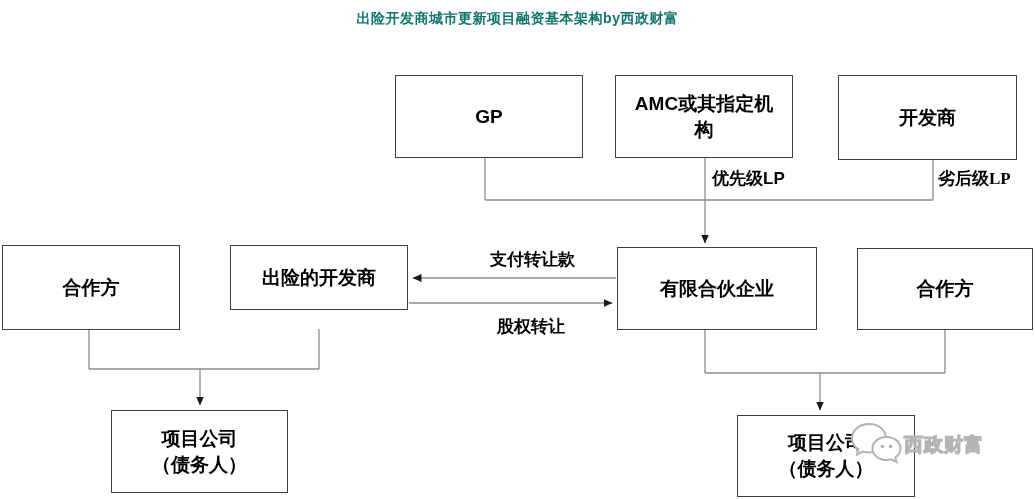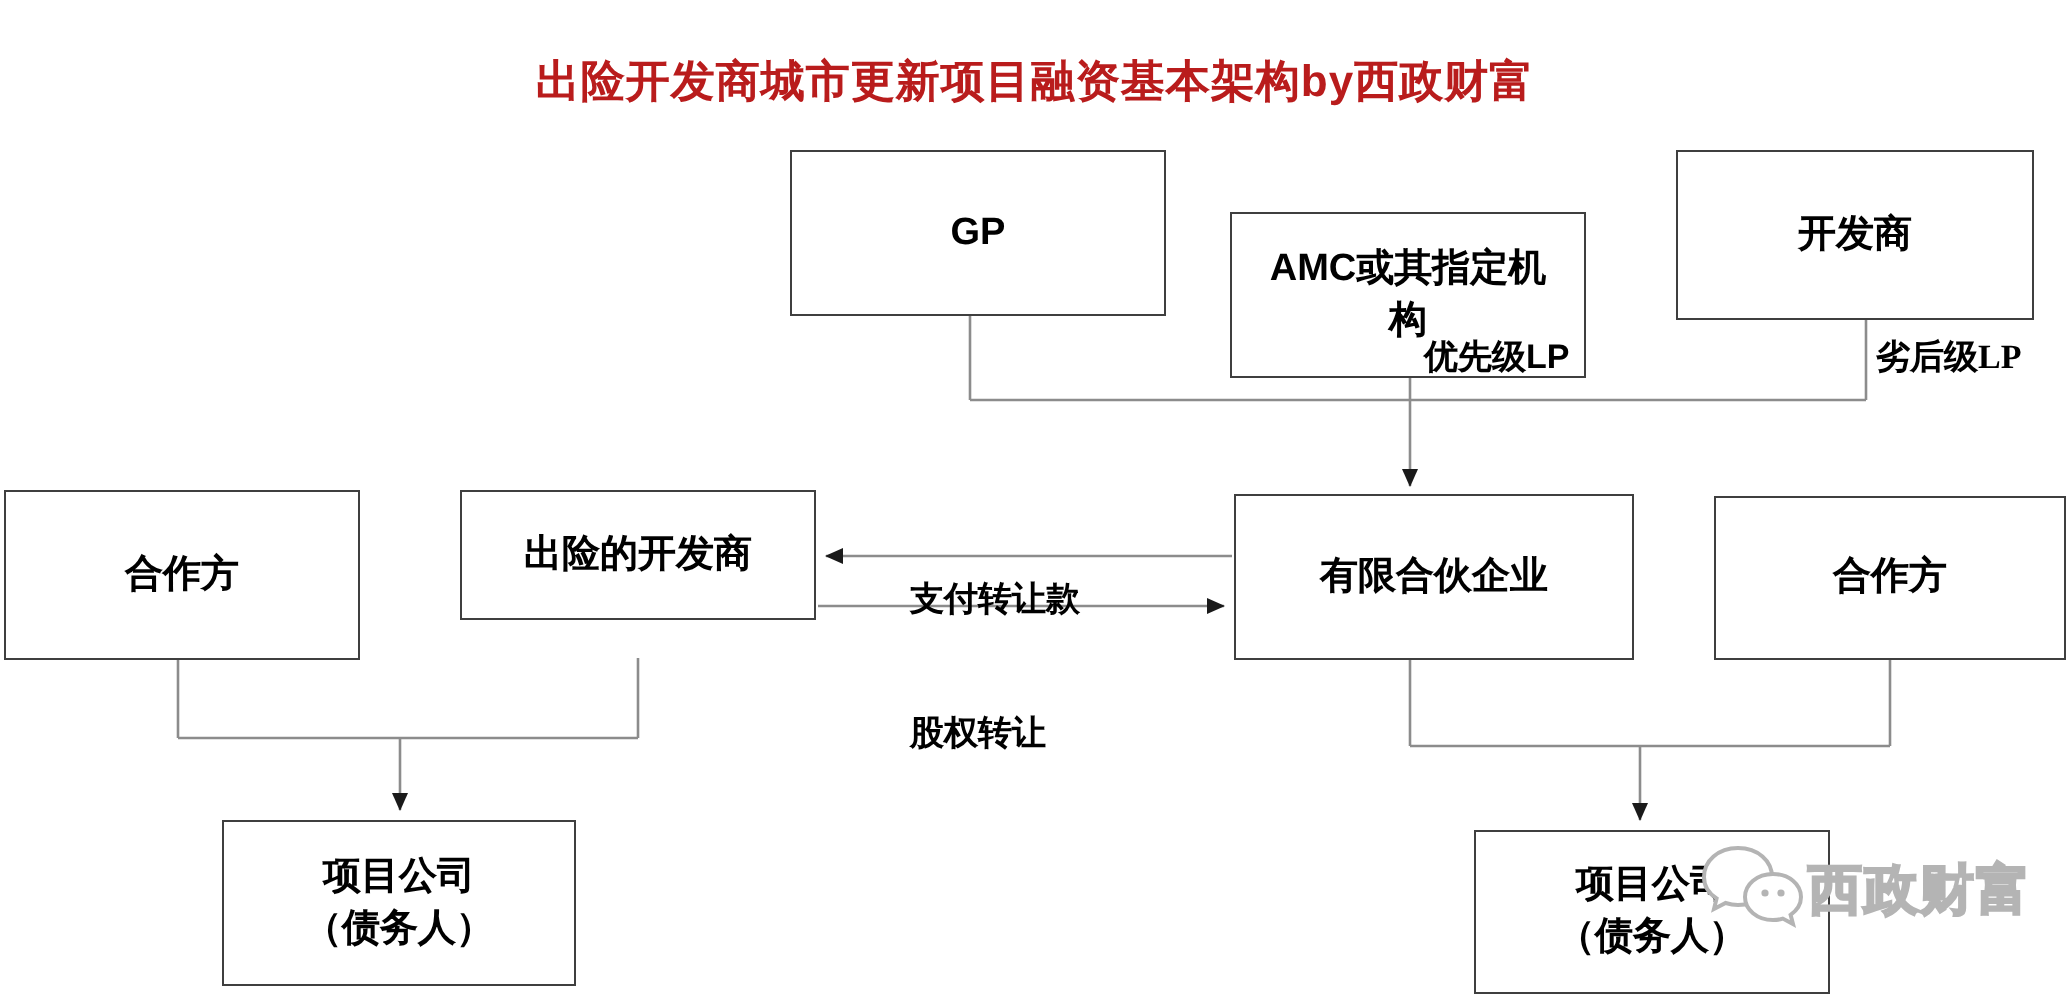--- a/index.html
+++ b/index.html
@@ -4,50 +4,50 @@
 <style>
   html,body{margin:0;padding:0;background:#ffffff;}
   .stage{
     position:relative;
     width:1035px;height:499px;
     background:#ffffff;
     font-family:"Liberation Sans","DejaVu Sans",sans-serif;
     overflow:hidden;
   }
   .title{
-    position:absolute;left:0;top:26px;width:1035px;
-    text-align:center;font-size:22px;font-weight:bold;color:#b91c1c;
+    position:absolute;left:0;top:10px;width:1035px;
+    text-align:center;font-size:14px;font-weight:bold;color:#0f766e;
     letter-spacing:0.5px;
   }
   .node{
     position:absolute;
     border:1.5px solid #3f3f3f;
     background:#ffffff;
     display:flex;align-items:center;justify-content:center;
     text-align:center;
     font-size:19px;font-weight:bold;color:#000000;
     line-height:1.35;
     box-sizing:border-box;
   }
-  .node.wrap{padding:0 18px;margin-top:31px;}
+  .node.wrap{padding:0 18px;}
   .node .two-line{display:flex;flex-direction:column;}
   .edge-label{
     position:absolute;
     font-size:17px;font-weight:bold;color:#000000;
     white-space:nowrap;
   }
-  .edge-label.centered{text-align:left;margin-top:40px;}
+  .edge-label.centered{text-align:right;}
   svg.wires{position:absolute;left:0;top:0;pointer-events:none;}
   .watermark{
     position:absolute;left:848px;top:420px;
     display:flex;align-items:center;
     pointer-events:none;
   }
   .watermark-text{
-    font-size:27px;font-weight:bold;
+    font-size:19px;font-weight:bold;
     color:transparent;
     -webkit-text-stroke:1.2px #b4b4b4;
     letter-spacing:1px;
     margin-left:2px;
   }
   
   #node-gp{left:395px;top:75px;width:188px;height:83px;}
   #node-amc{left:615px;top:75px;width:178px;height:83px;}
   #node-developer{left:838px;top:75px;width:179px;height:85px;}
   #node-partner-left{left:2px;top:245px;width:178px;height:85px;}

